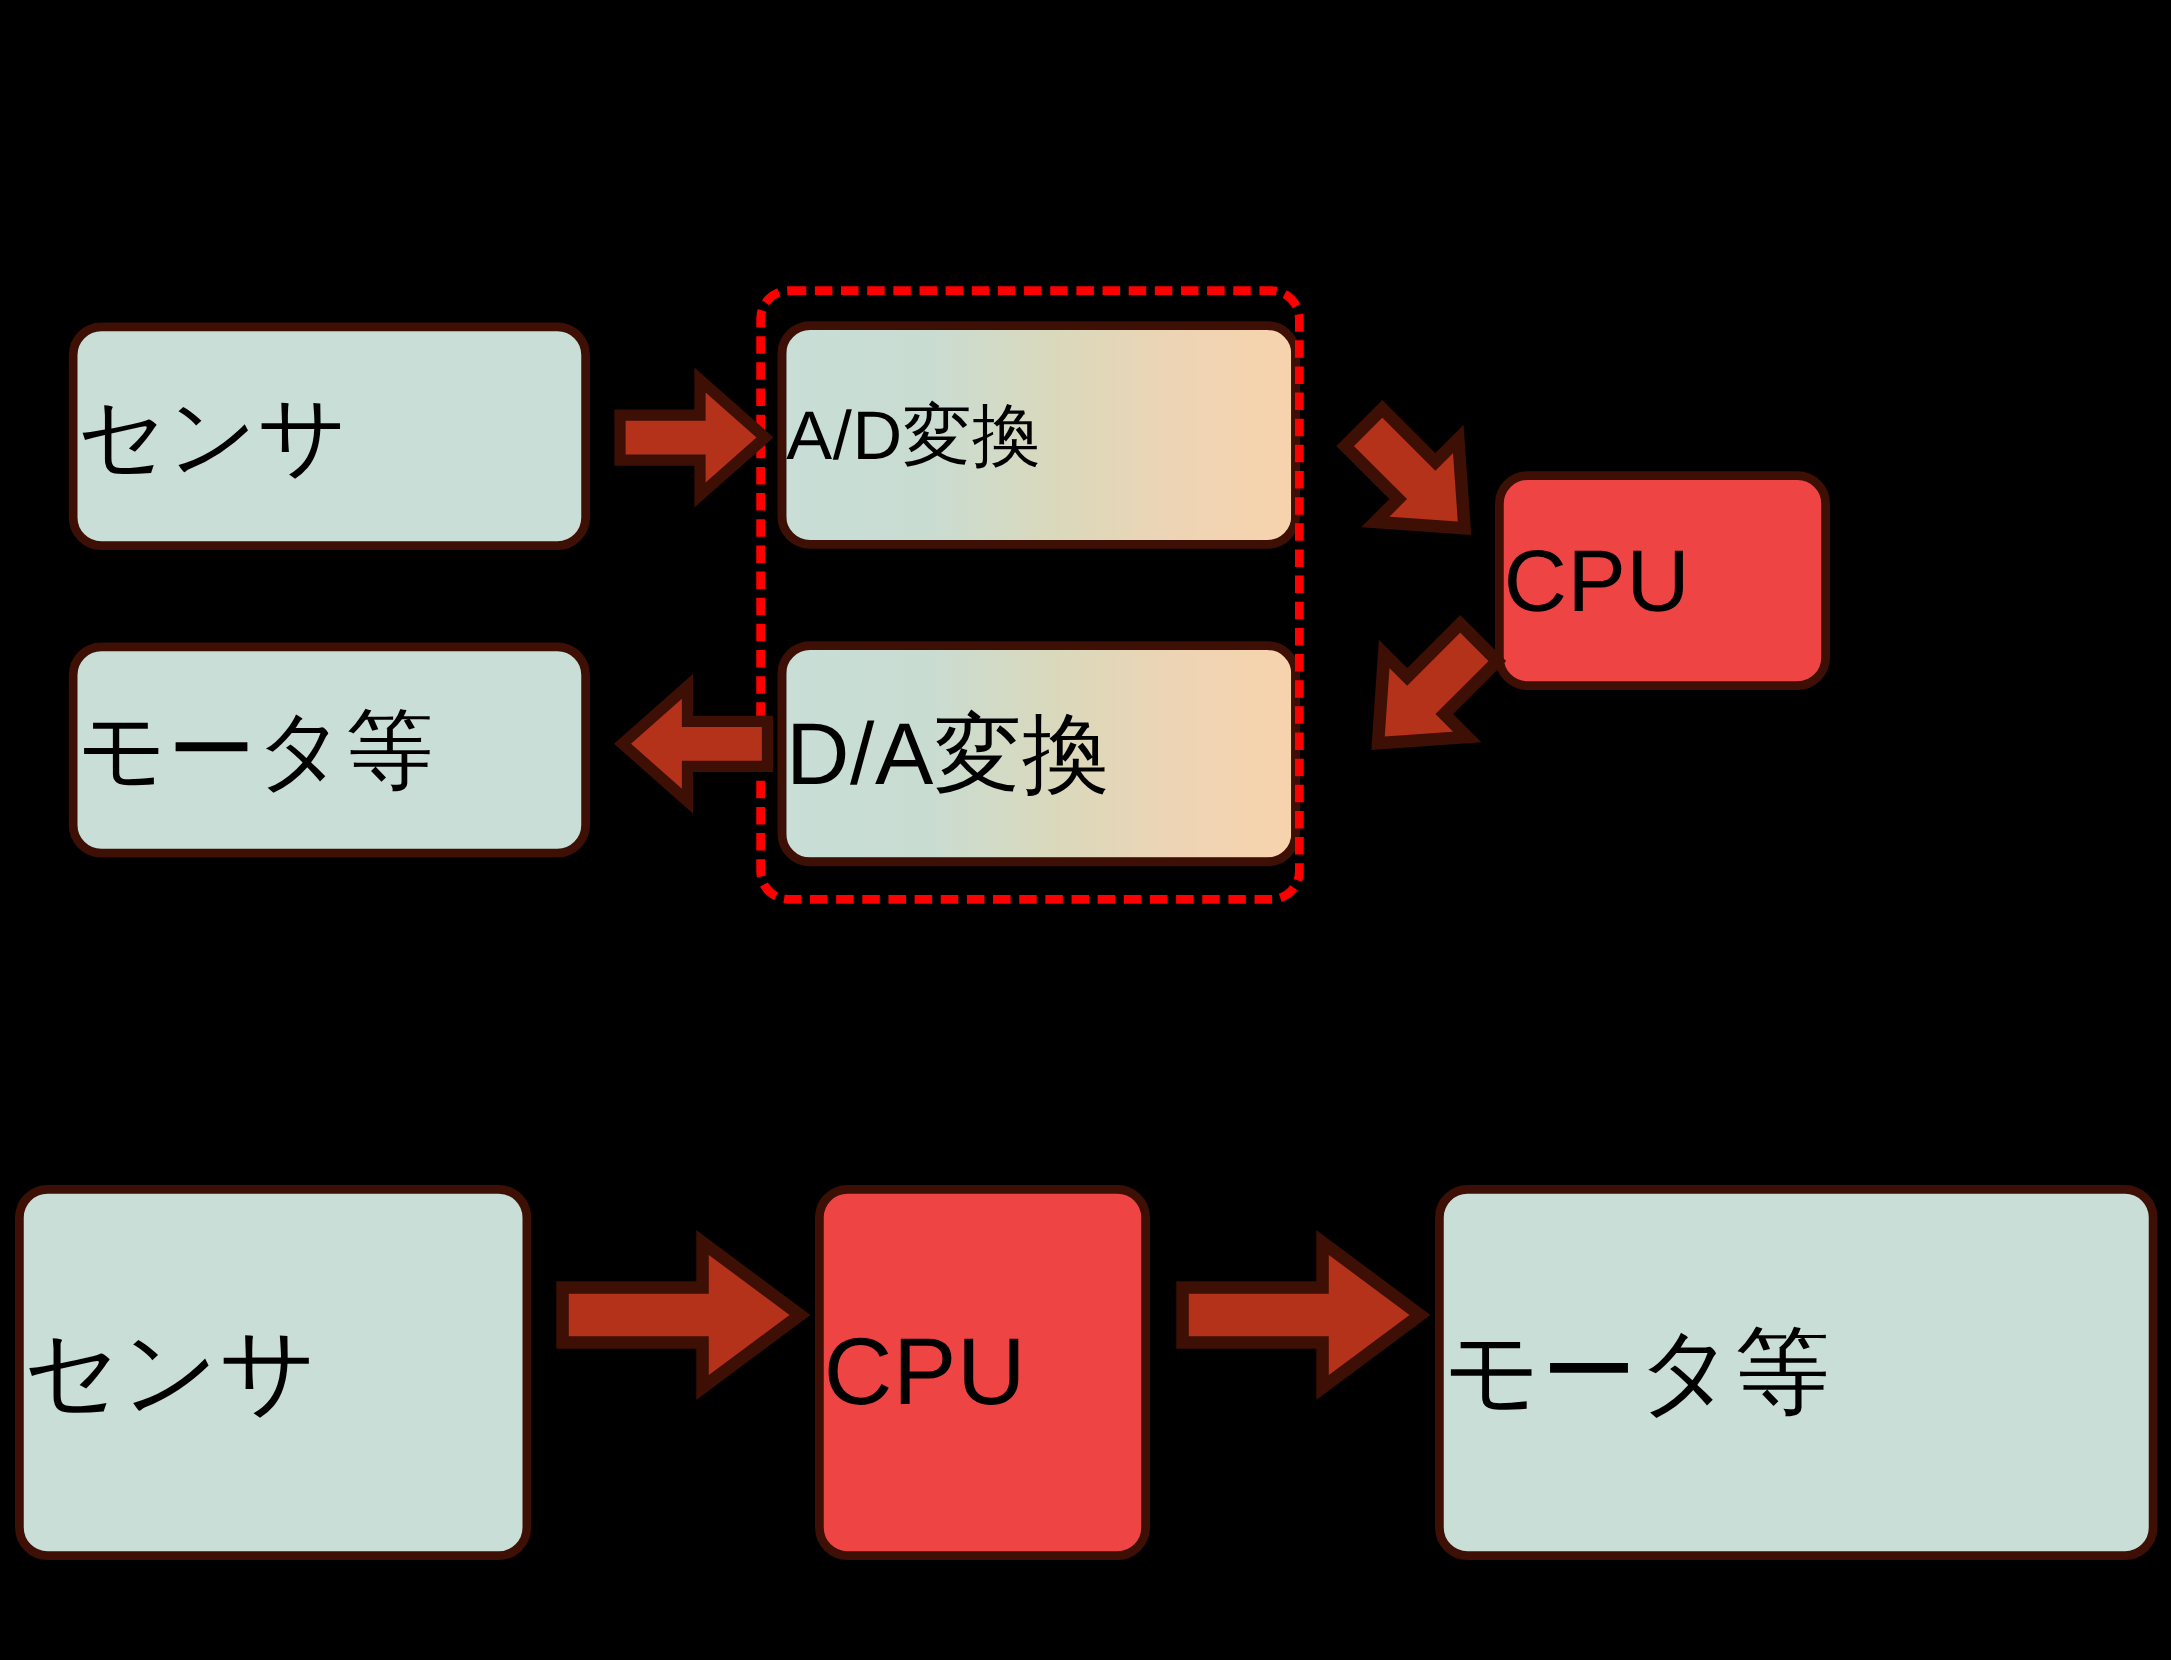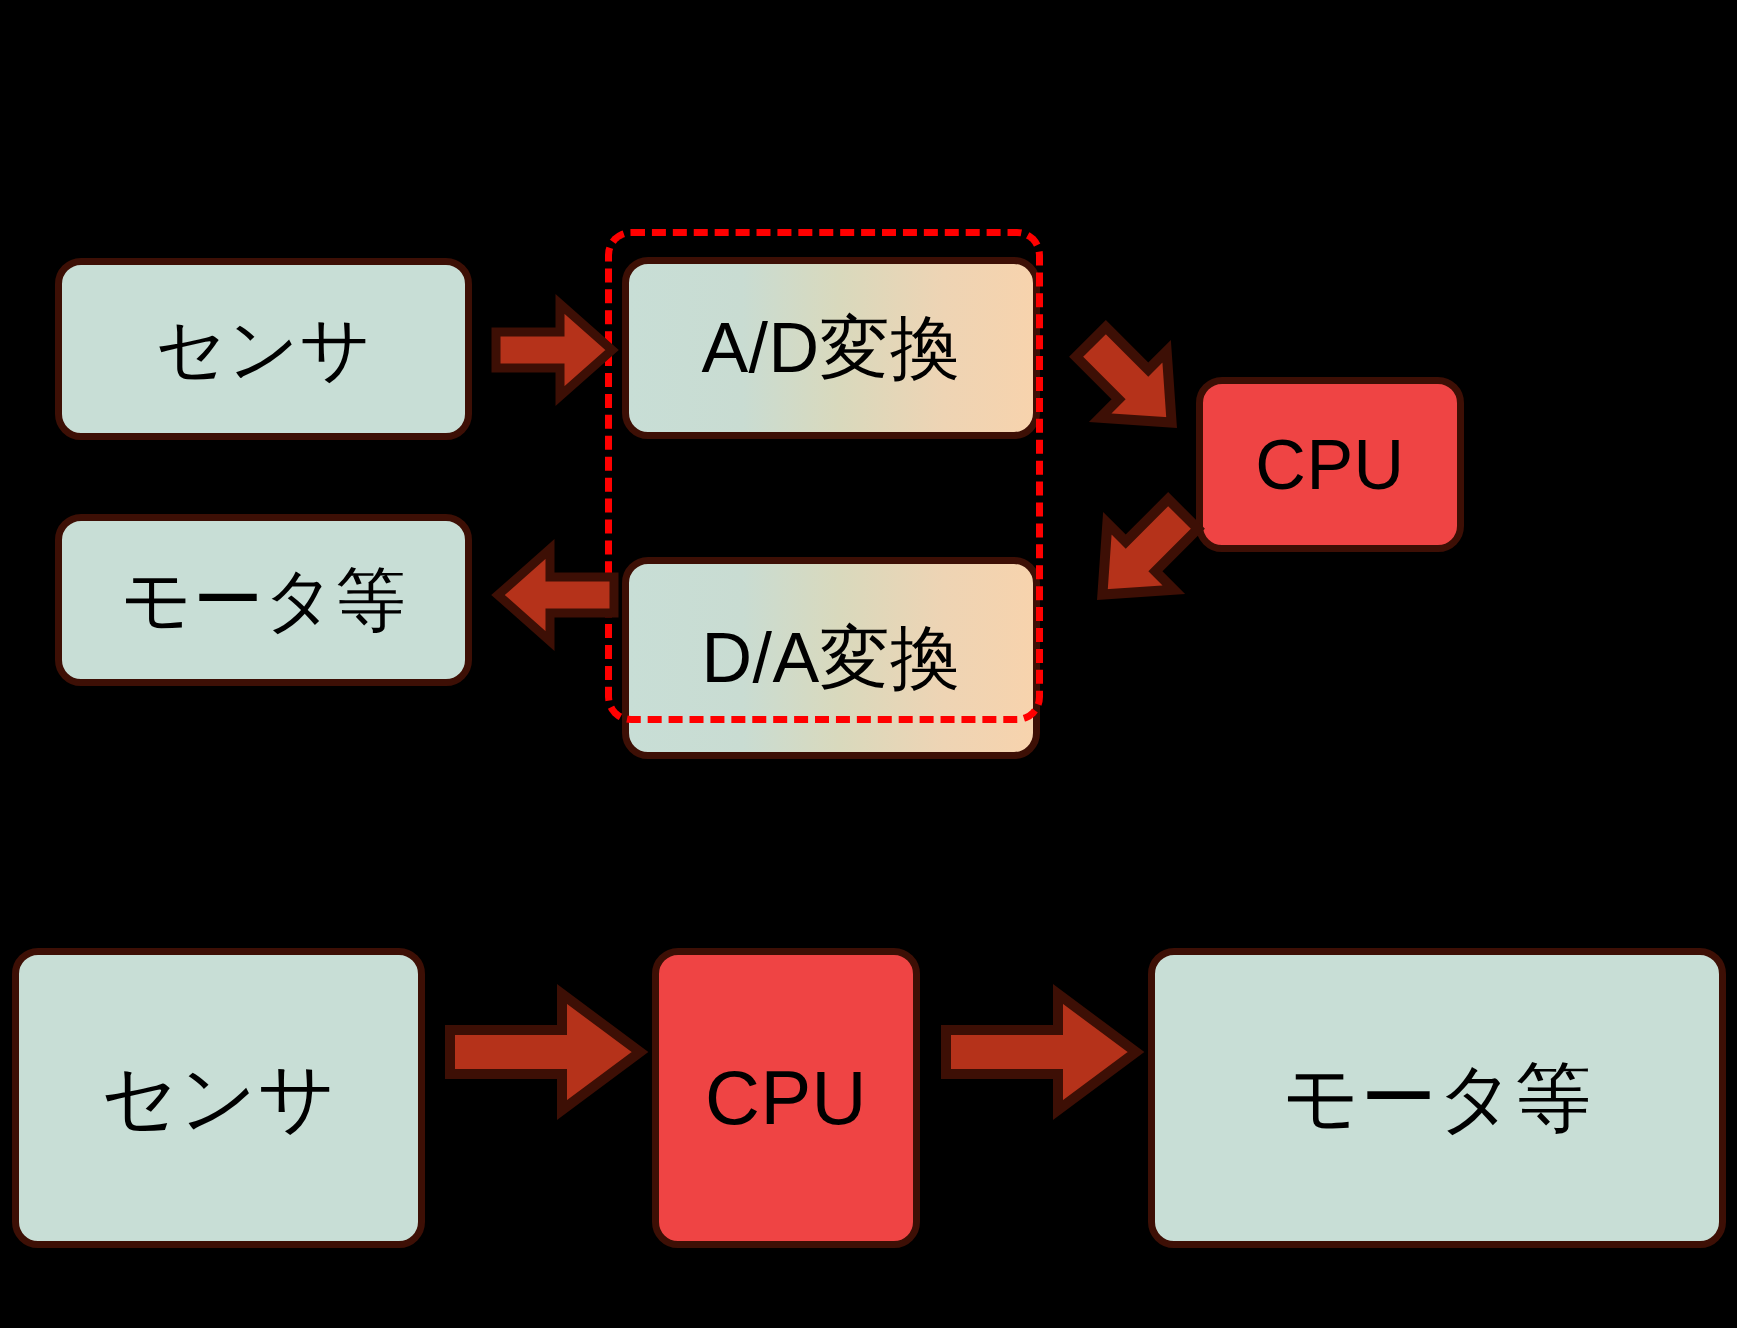--- a/index.html
+++ b/index.html
@@ -22,41 +22,41 @@
   }
 
   
   .node {
     position: absolute;
     box-sizing: border-box;
     border: 7px solid #3d0f05;
     border-radius: 26px;
     display: flex;
     align-items: center;
-    justify-content: center;
+    justify-content: flex-start;
     color: #000000;
     font-weight: 400;
     letter-spacing: 0.5px;
     line-height: 1;
     user-select: none;
   }
   .node .label {
     display: block;
     white-space: nowrap;
   }
 
   .node.green   { background: #c8ded6; }
   .node.peach   { background: #ef4444; }
   .node.grad    { background: linear-gradient(to right, #c8ded6 0%, #c9dcd2 28%, #d9d9bd 52%, #eed4b4 78%, #f7d3ad 100%); }
 
   
   #node-sensor-top      { left: 55px;  top: 258px;  width: 417px; height: 182px; font-size: 70px; }
   #node-motor-top       { left: 55px;  top: 514px;  width: 417px; height: 172px; font-size: 70px; }
-  #node-ad              { left: 622px; top: 257px;  width: 418px; height: 182px; font-size: 70px; }
-  #node-da              { left: 622px; top: 513px;  width: 418px; height: 202px; font-size: 70px; margin-top: 44px; }
+  #node-ad              { left: 622px; top: 257px;  width: 418px; height: 182px; font-size: 55px; }
+  #node-da              { left: 622px; top: 513px;  width: 418px; height: 180px; font-size: 70px; }
   #node-cpu-top         { left: 1196px; top: 377px; width: 268px; height: 175px; font-size: 70px; }
 
   
   #dashed-group {
     position: absolute;
     left: 605px;
     top: 229px;
     width: 438px;
     height: 494px;
     box-sizing: border-box;

